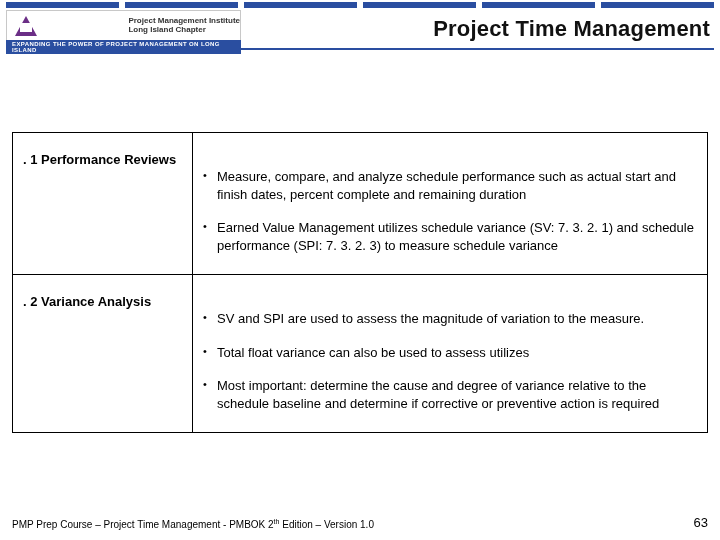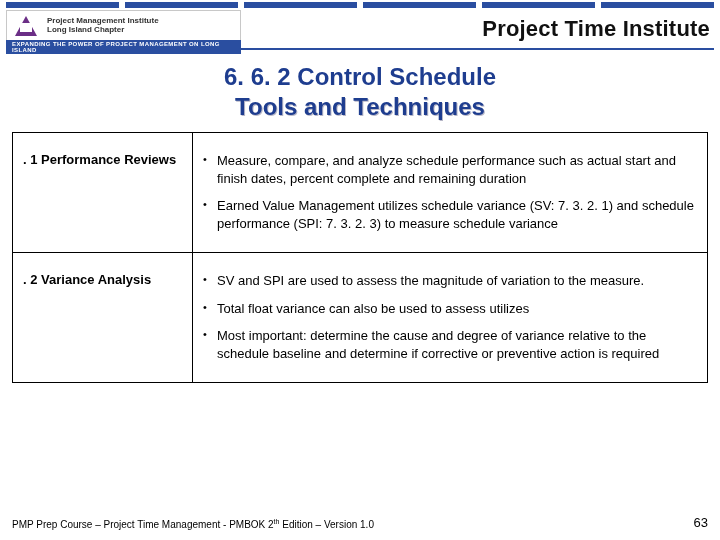--- a/index.html
+++ b/index.html
@@ -9,36 +9,36 @@
   
   .topbars { position: absolute; top: 0; left: 0; right: 0; height: 10px; display: flex; }
   .topbars .seg { flex: 1; height: 6px; margin-top: 2px; margin-right: 6px; background: #2a4ea0; }
   .topbars .seg:first-child { margin-left: 6px; }
   .header { position: absolute; top: 10px; left: 0; right: 0; height: 48px; }
   .title-right { position: absolute; right: 10px; top: 6px; font-weight: 900; font-size: 22px; color: #111; letter-spacing: 0.2px; }
   .rule { position: absolute; left: 6px; right: 6px; top: 38px; height: 2px; background: #2a4ea0; }
 
   
   .logo { position: absolute; top: 10px; left: 6px; width: 235px; height: 46px; }
-  .logo .white { position: absolute; top: 0; left: 0; right: 0; height: 30px; background: #fff; border: 1px solid #c8c8c8; border-bottom: none; display: flex; align-items: center; }
+  .logo .white { position: absolute; top: 0; left: 0; right: 0; height: 30px; background: #fff; border: 1px solid #c8c8c8; border-bottom: none; display: flex; align-items: center; justify-content: space-between; }
   .logo .tri { width: 0; height: 0; margin-left: 8px; border-left: 11px solid transparent; border-right: 11px solid transparent; border-bottom: 20px solid #6b2e86; position: relative; }
   .logo .tri::after { content:""; position:absolute; left:-6px; top:7px; width:12px; height:9px; background:#fff; }
   .logo .txt { margin-left: 10px; font-size: 8px; color: #333; line-height: 1.1; font-weight: 600; }
   .logo .bluebar { position: absolute; left: 0; right: 0; top: 30px; height: 14px; background: #2a4ea0; color: #fff; font-size: 6px; letter-spacing: 0.4px; display: flex; align-items: center; padding-left: 6px; font-weight: 700; }
 
   
   .section-heading { position: absolute; top: 62px; left: 0; right: 0; text-align: center; font-weight: 900; color: #1e3d8f; font-size: 24px; line-height: 1.25; }
   .section-heading .shadowed { text-shadow: 1px 1px 0 #b8b8c8; }
 
   
   .tbl { position: absolute; top: 132px; left: 12px; right: 12px; border: 1px solid #000; border-collapse: collapse; font-size: 13px; color: #000; }
   .tbl td { border: 1px solid #000; vertical-align: top; padding: 19px 10px 10px 10px; }
   .tbl td.label { width: 180px; font-weight: 700; }
   .tbl ul { list-style: none; padding: 0; margin: 0; }
-  .tbl li { position: relative; padding-left: 14px; margin: 0 0 10px 0; line-height: 1.35; }
+  .tbl li { position: relative; padding-left: 14px; margin: 16px 0 10px 0; line-height: 1.35; }
   .tbl li::before { content: "•"; position: absolute; left: 0; top: 0; font-size: 11px; }
 
   
   .footer { position: absolute; bottom: 10px; left: 12px; right: 12px; font-size: 10px; color: #000; display:flex; justify-content: space-between; align-items:flex-end;}
   .footer .fline sup { font-size: 7px; }
   .fnum { font-size: 13px; }
 </style>
 </head>
 <body>
 
@@ -47,39 +47,35 @@
   <div class="topbars">
     <div class="seg"></div>
     <div class="seg"></div>
     <div class="seg"></div>
     <div class="seg"></div>
     <div class="seg"></div>
     <div class="seg"></div>
   </div>
 
   <div class="header">
-    <div class="title-right">Project Time Institute</div>
+    <div class="title-right">Project Time Management</div>
     <div class="rule"></div>
   </div>
 
   <div class="logo">
     <div class="white">
       <div class="tri"></div>
       <div class="txt">
         <div>Project Management Institute</div>
         <div>Long Island Chapter</div>
       </div>
     </div>
     <div class="bluebar">EXPANDING THE POWER OF PROJECT MANAGEMENT ON LONG ISLAND</div>
   </div>
 
-  <div class="section-heading">
-    <div>6. 6. 2 Control Schedule</div>
-    <div class="shadowed">Tools and Techniques</div>
-  </div>
 
   <table class="tbl">
     <tbody>
         <tr>
       <td class="label">. 1 Performance Reviews</td>
       <td>
         <ul>
           <li>Measure, compare, and analyze schedule performance such as actual start and finish dates, percent complete and remaining duration</li>
           <li>Earned Value Management utilizes schedule variance (SV: 7. 3. 2. 1) and schedule performance (SPI: 7. 3. 2. 3) to measure schedule variance</li>
         </ul>

